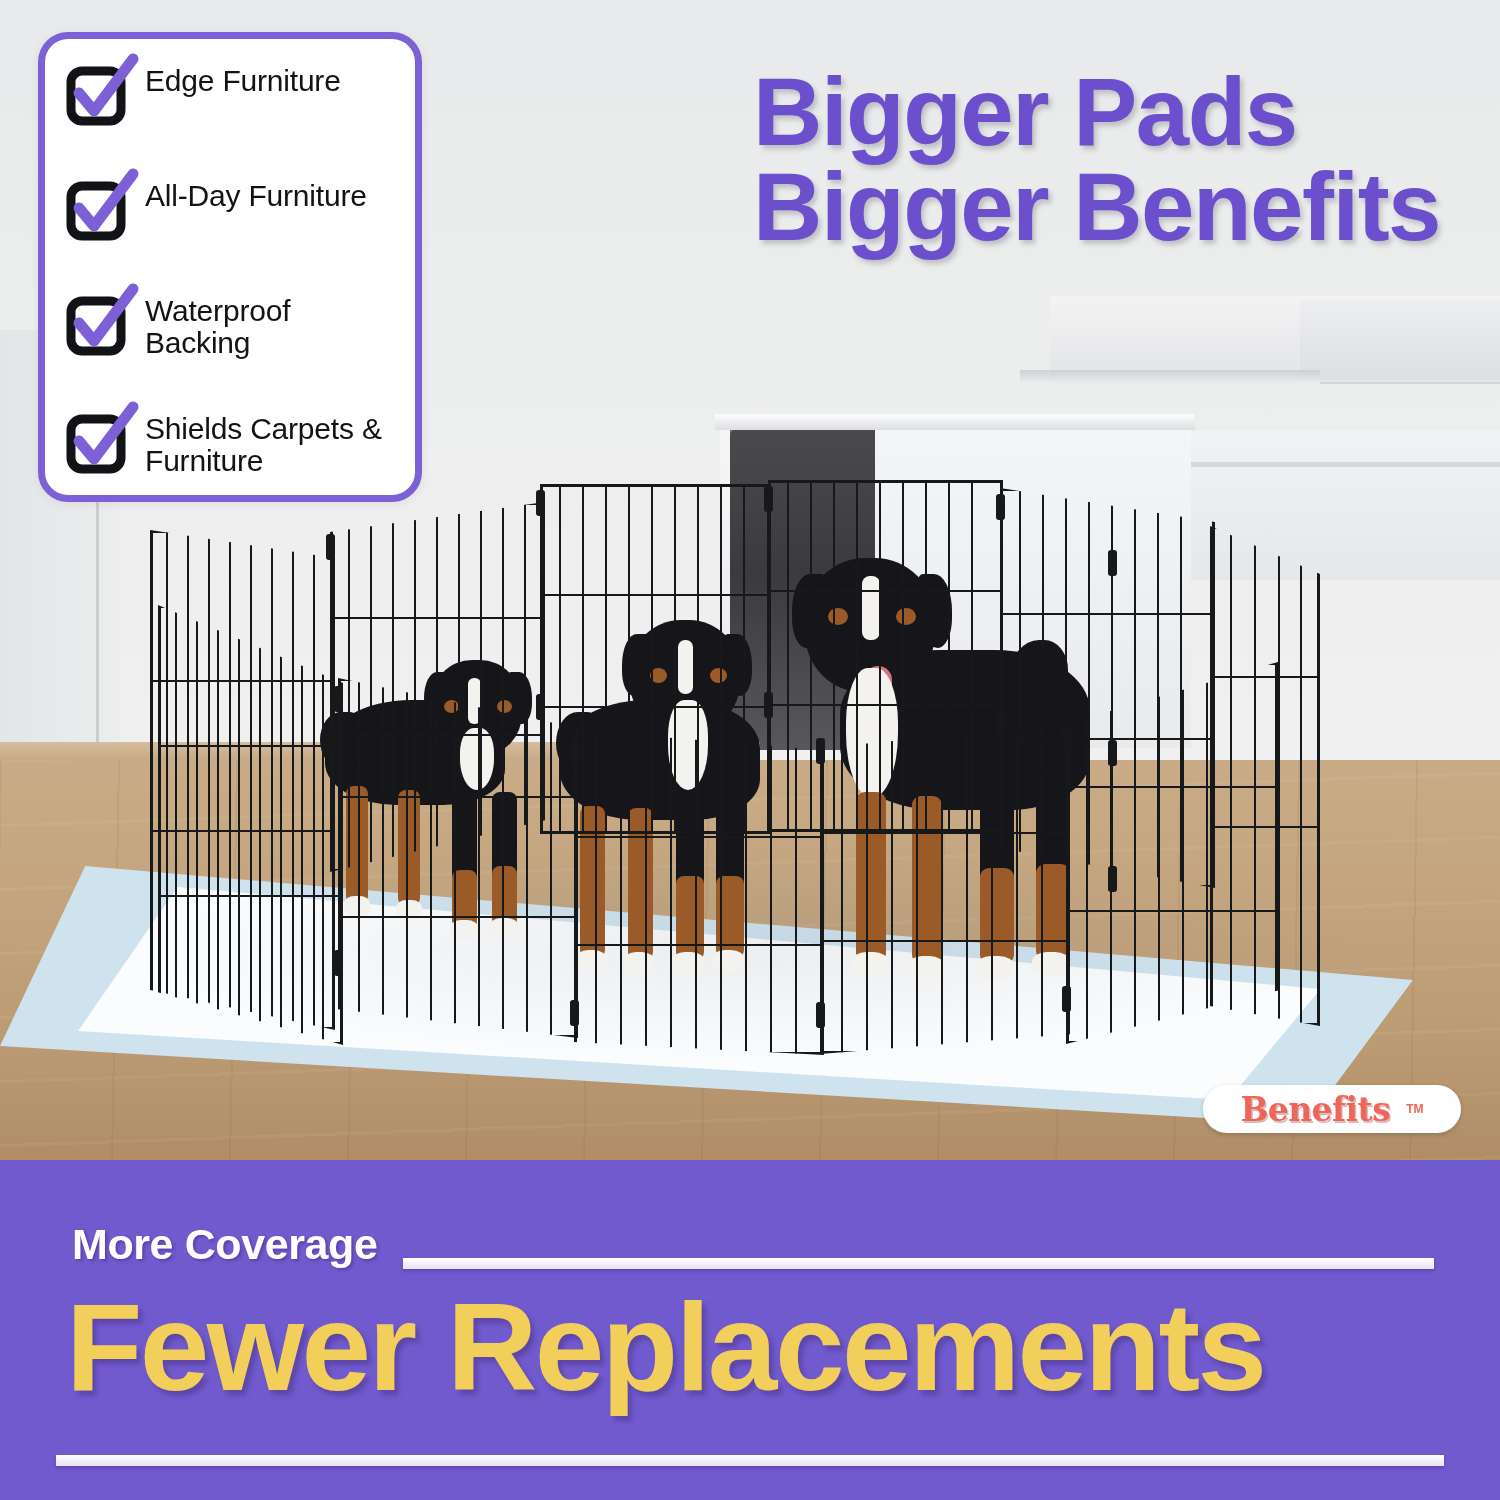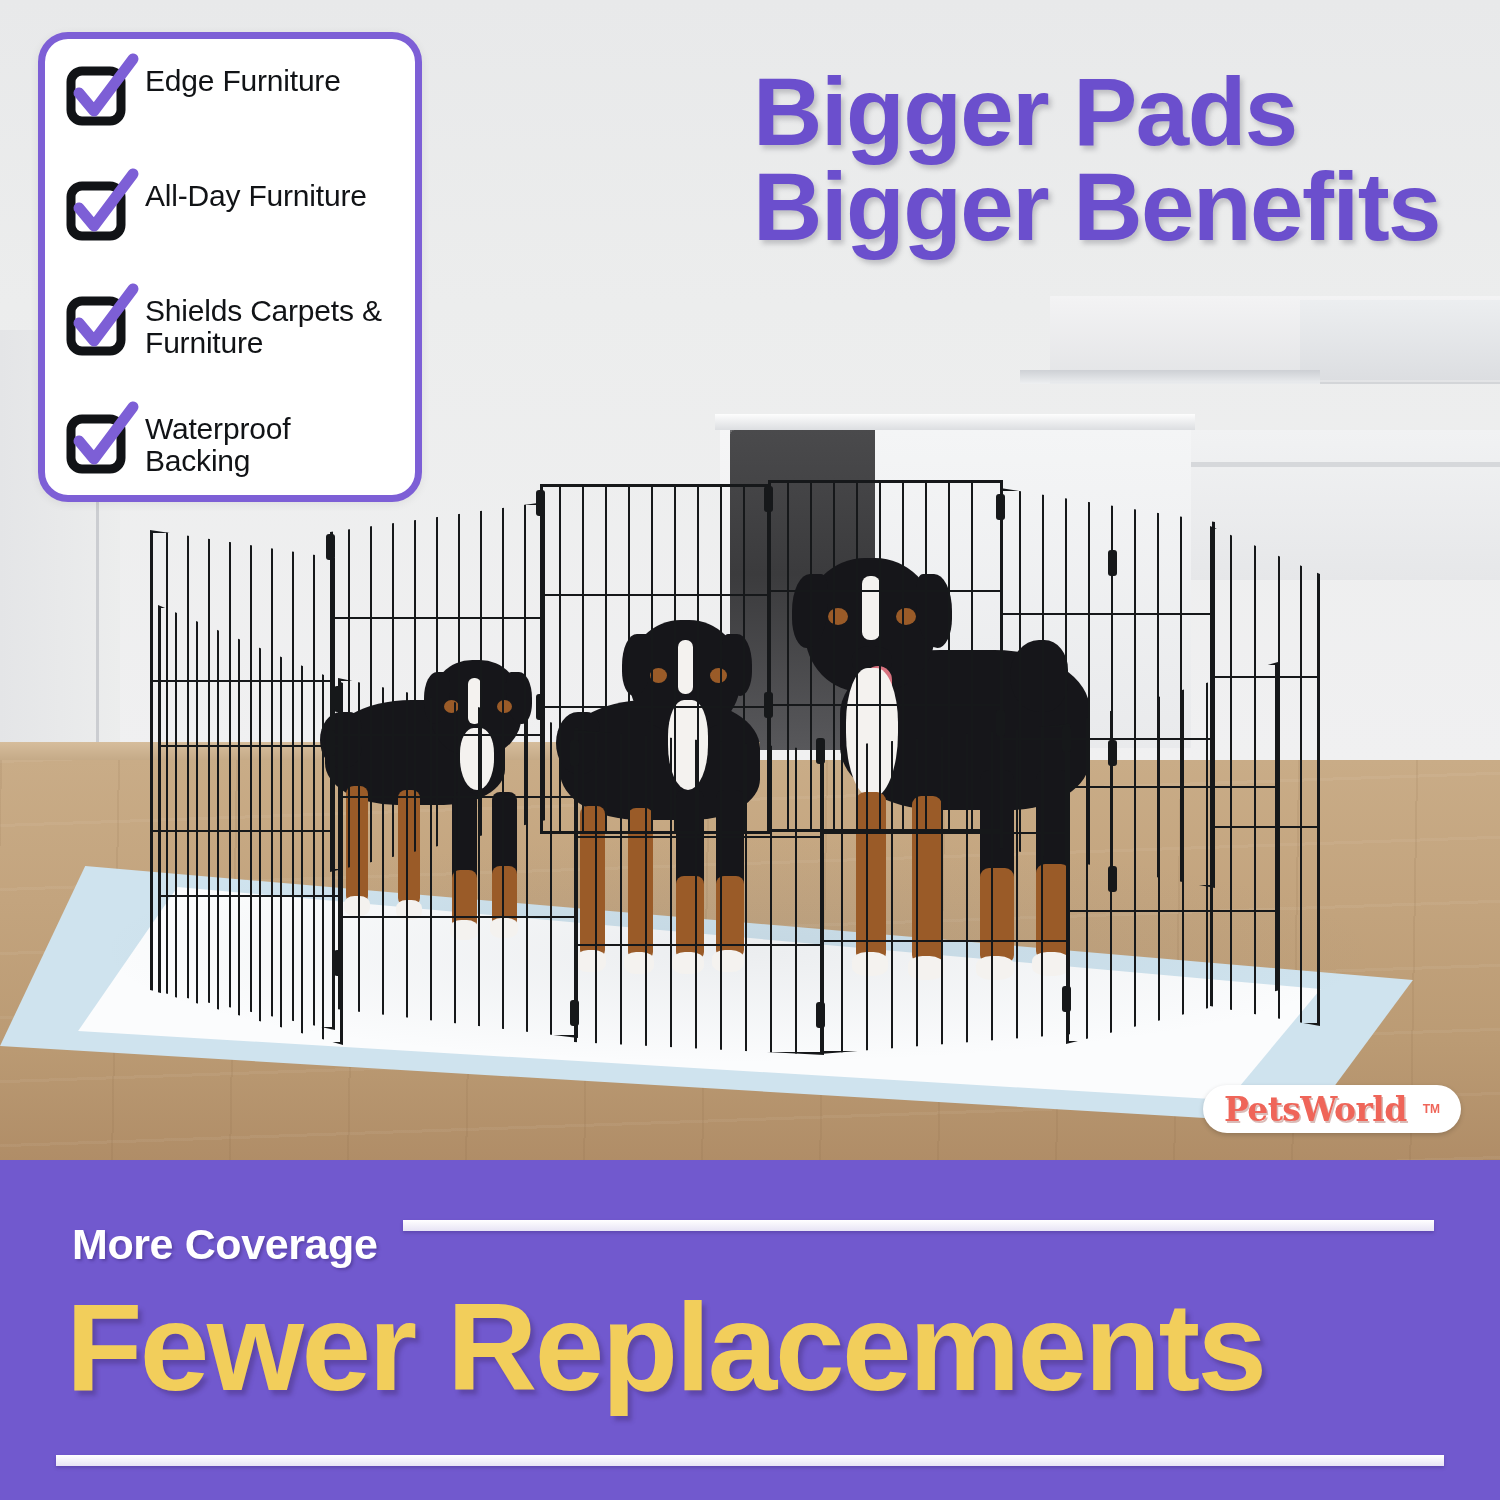--- a/index.html
+++ b/index.html
@@ -108,21 +108,21 @@
     box-shadow:0 2px 5px rgba(0,0,0,.18);
   }
   .logo-text{
     font-family:"DejaVu Serif","Liberation Serif",serif;font-weight:700;font-size:33px;
     color:#ef6559;letter-spacing:-.6px;text-shadow:1.5px 1.5px 0 rgba(150,60,50,.35);
   }
   .logo-tm{font-size:12px;vertical-align:super;color:#ef6559;font-weight:700;margin-left:16px;}
 
   
   .banner{position:absolute;left:0;top:1160px;width:1500px;height:340px;background:#7159ce;}
-  .banner-row{position:absolute;left:72px;top:60px;right:66px;display:flex;align-items:flex-start;gap:26px;}
+  .banner-row{position:absolute;left:72px;top:60px;right:66px;display:flex;align-items:flex-end;gap:26px;}
   .more-cov{font-size:43px;font-weight:700;color:#fff;white-space:nowrap;letter-spacing:-.4px;
             text-shadow:2px 2px 3px rgba(60,40,120,.45);}
   .rule{flex:1;height:11px;background:linear-gradient(180deg,#fff,#e7e3f5);
         box-shadow:0 2px 3px rgba(60,40,120,.35);}
   .fewer{position:absolute;left:66px;top:124px;right:50px;
          font-size:125px;line-height:1;font-weight:700;color:#f2ce5b;letter-spacing:-2.5px;
          text-shadow:4px 5px 4px rgba(70,48,125,.45);white-space:nowrap;}
   .rule-bottom{position:absolute;left:56px;top:1455px;width:1388px;height:11px;
          background:linear-gradient(180deg,#fff,#e7e3f5);box-shadow:0 2px 3px rgba(60,40,120,.35);}
 </style>
@@ -438,36 +438,36 @@
       <span class="feature-text">All-Day Furniture</span>
     </div>
 
     <div class="feature-row">
       <span class="cbox">
         <svg viewBox="0 0 74 74">
           <rect x="6" y="18" width="50" height="50" rx="11" ry="11" fill="none" stroke="#111316" stroke-width="9"></rect>
           <path d="M14 40 L29 58 L68 6" fill="none" stroke="#7d5fd6" stroke-width="11" stroke-linecap="round" stroke-linejoin="round"></path>
         </svg>
       </span>
-      <span class="feature-text">Shields Carpets &amp; Furniture</span>
+      <span class="feature-text">Waterproof Backing</span>
     </div>
 
     <div class="feature-row">
       <span class="cbox">
         <svg viewBox="0 0 74 74">
           <rect x="6" y="18" width="50" height="50" rx="11" ry="11" fill="none" stroke="#111316" stroke-width="9"></rect>
           <path d="M14 40 L29 58 L68 6" fill="none" stroke="#7d5fd6" stroke-width="11" stroke-linecap="round" stroke-linejoin="round"></path>
         </svg>
       </span>
-      <span class="feature-text">Waterproof Backing</span>
+      <span class="feature-text">Shields Carpets &amp; Furniture</span>
     </div>
   </div>
 
   <div class="logo">
-    <span class="logo-text">PetsWorld</span>
+    <span class="logo-text">Benefits</span>
       <span class="logo-tm">TM</span>
   </div>
 
   <div class="banner">
     <div class="banner-row">
       <span class="more-cov">More Coverage</span>
       <span class="rule"></span>
     </div>
     <div class="fewer">Fewer Replacements</div>
   </div>

